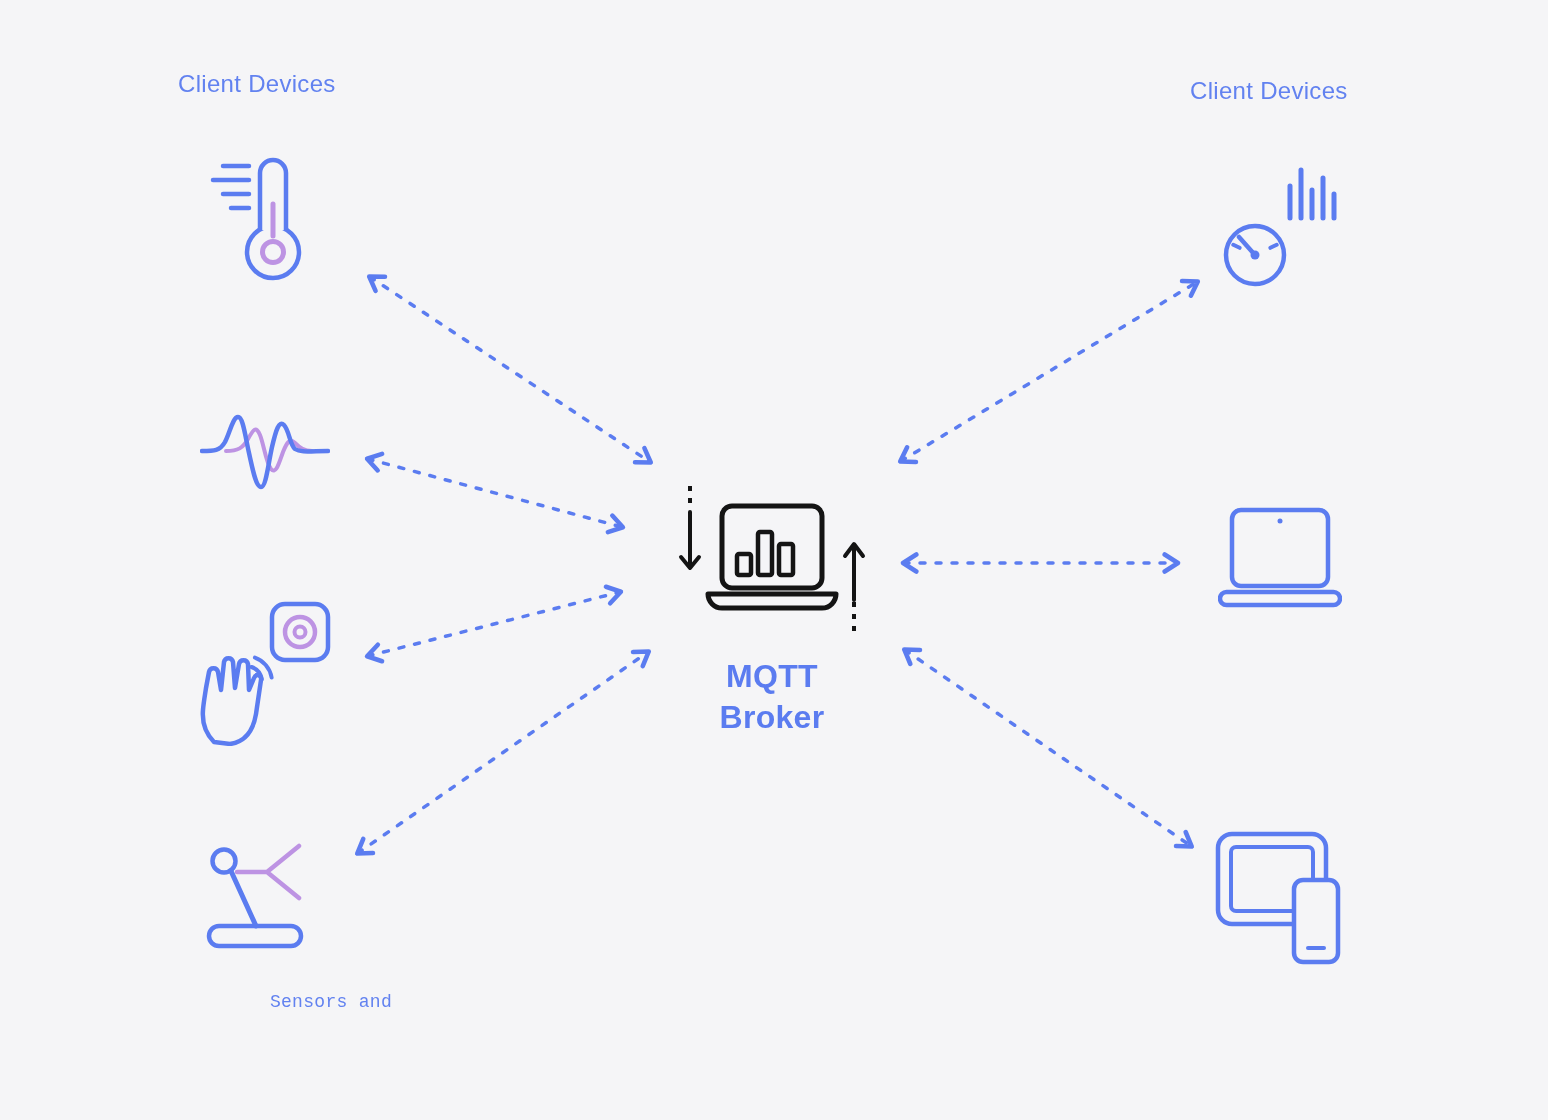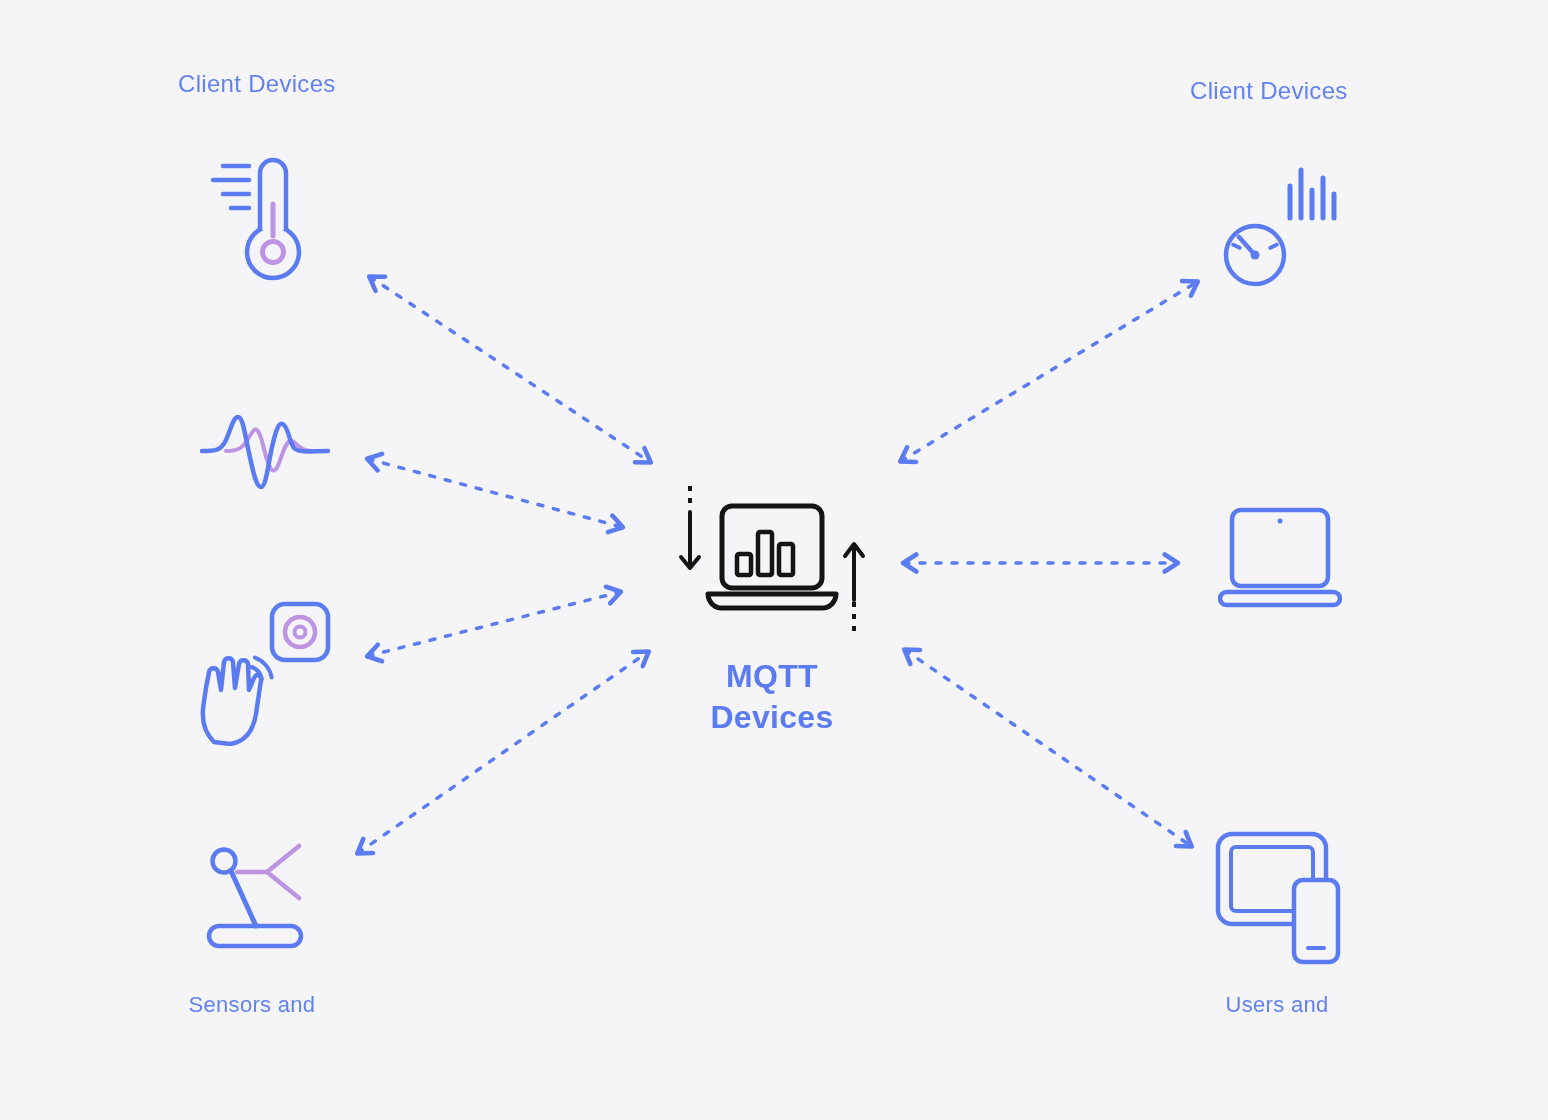--- a/index.html
+++ b/index.html
@@ -1,20 +1,20 @@
 <!DOCTYPE html>
 <html style="--background: #f5f5f7; --accent-blue: #5b7cf0; --accent-purple: #bd93e3; --broker-black: #141414; --label-blue: #6282f0;"><head>
 <meta charset="utf-8">
 <style>
   html,body{margin:0;padding:0;}
   body{background:var(--background,#f5f5f7);font-family:"Liberation Sans",sans-serif;}
   .canvas{position:relative;width:1548px;height:1112px;background:var(--background,#f5f5f7);overflow:hidden;}
   .overlay{position:absolute;left:0;top:0;pointer-events:none;}
   .label{position:absolute;color:var(--label-blue,#6282f0);font-size:24px;font-weight:500;letter-spacing:.3px;}
-  .label.centered{text-align:center;line-height:1.26;font-size:22px;}
+  .label.centered{text-align:right;line-height:1.26;font-size:18px;font-family:Liberation Mono, monospace;}
   .broker-label{position:absolute;left:662px;top:645px;width:220px;text-align:center;color:var(--accent-blue,#5b7cf0);font-size:32px;font-weight:700;line-height:1.28;letter-spacing:.3px;margin-top:11px;}
   .icon{position:absolute;}
   .s-blue{stroke:var(--accent-blue,#5b7cf0);fill:none;}
   .s-purple{stroke:var(--accent-purple,#bd93e3);fill:none;}
   .s-black{stroke:var(--broker-black,#141414);fill:none;}
   .f-blue{fill:var(--accent-blue,#5b7cf0);stroke:none;}
   .bg-fill{fill:var(--background,#f5f5f7);}
   .mk{stroke:var(--accent-blue,#5b7cf0);fill:none;}
   .conn{stroke:var(--accent-blue,#5b7cf0);fill:none;stroke-width:3.5;stroke-dasharray:5 11;stroke-linecap:round;}
 </style>
@@ -42,26 +42,25 @@
   </svg>
 
   <div class="label" style="left:178px;top:70px;">Client Devices</div>
   <div class="label" style="left:1190px;top:77px;">Client Devices</div>
 
   <div class="label centered" style="left:112px;top:991px;width:280px;">
     <div>Sensors and</div>
   </div>
 
   <div class="label centered" style="left:1137px;top:991px;width:280px;">
-    <div>Users and</div>
   </div>
 
   <div class="broker-label">
     <div>MQTT</div>
-    <div>Devices</div>
+    <div>Broker</div>
   </div>
 
   <div class="icon" style="left:205px;top:152px;">
     <svg width="105" height="138" viewBox="0 0 105 138">
       <path class="s-blue" stroke-width="4.5" stroke-linecap="round" d="M18 14 H44 M8 28 H44 M18 42 H44 M26 56 H44"></path>
       <circle class="s-blue" stroke-width="4.5" cx="68" cy="100" r="26"></circle>
       <path class="s-blue bg-fill" stroke-width="4.5" stroke-linejoin="round" d="M55 78 V21 a13 13 0 0 1 26 0 V78"></path>
       <path class="s-purple" stroke-width="5" stroke-linecap="round" d="M68 52 V84"></path>
       <circle class="s-purple" stroke-width="5" cx="68" cy="100" r="10.5"></circle>
     </svg>

